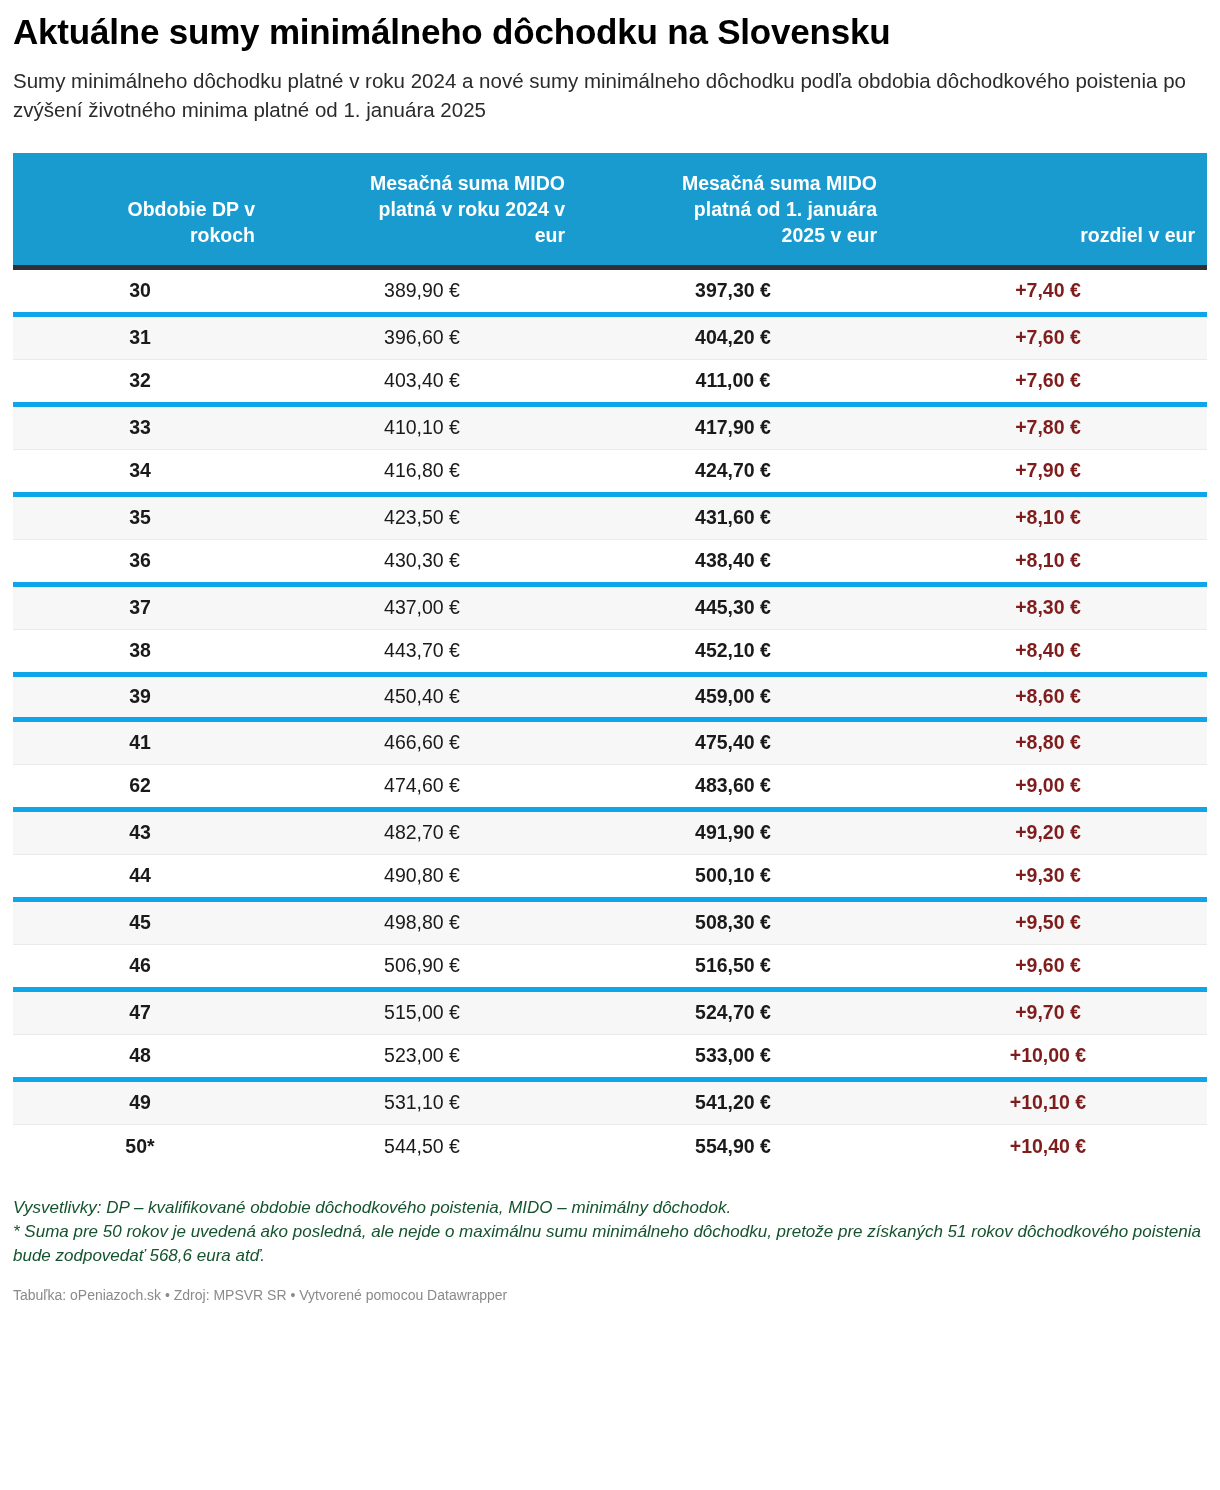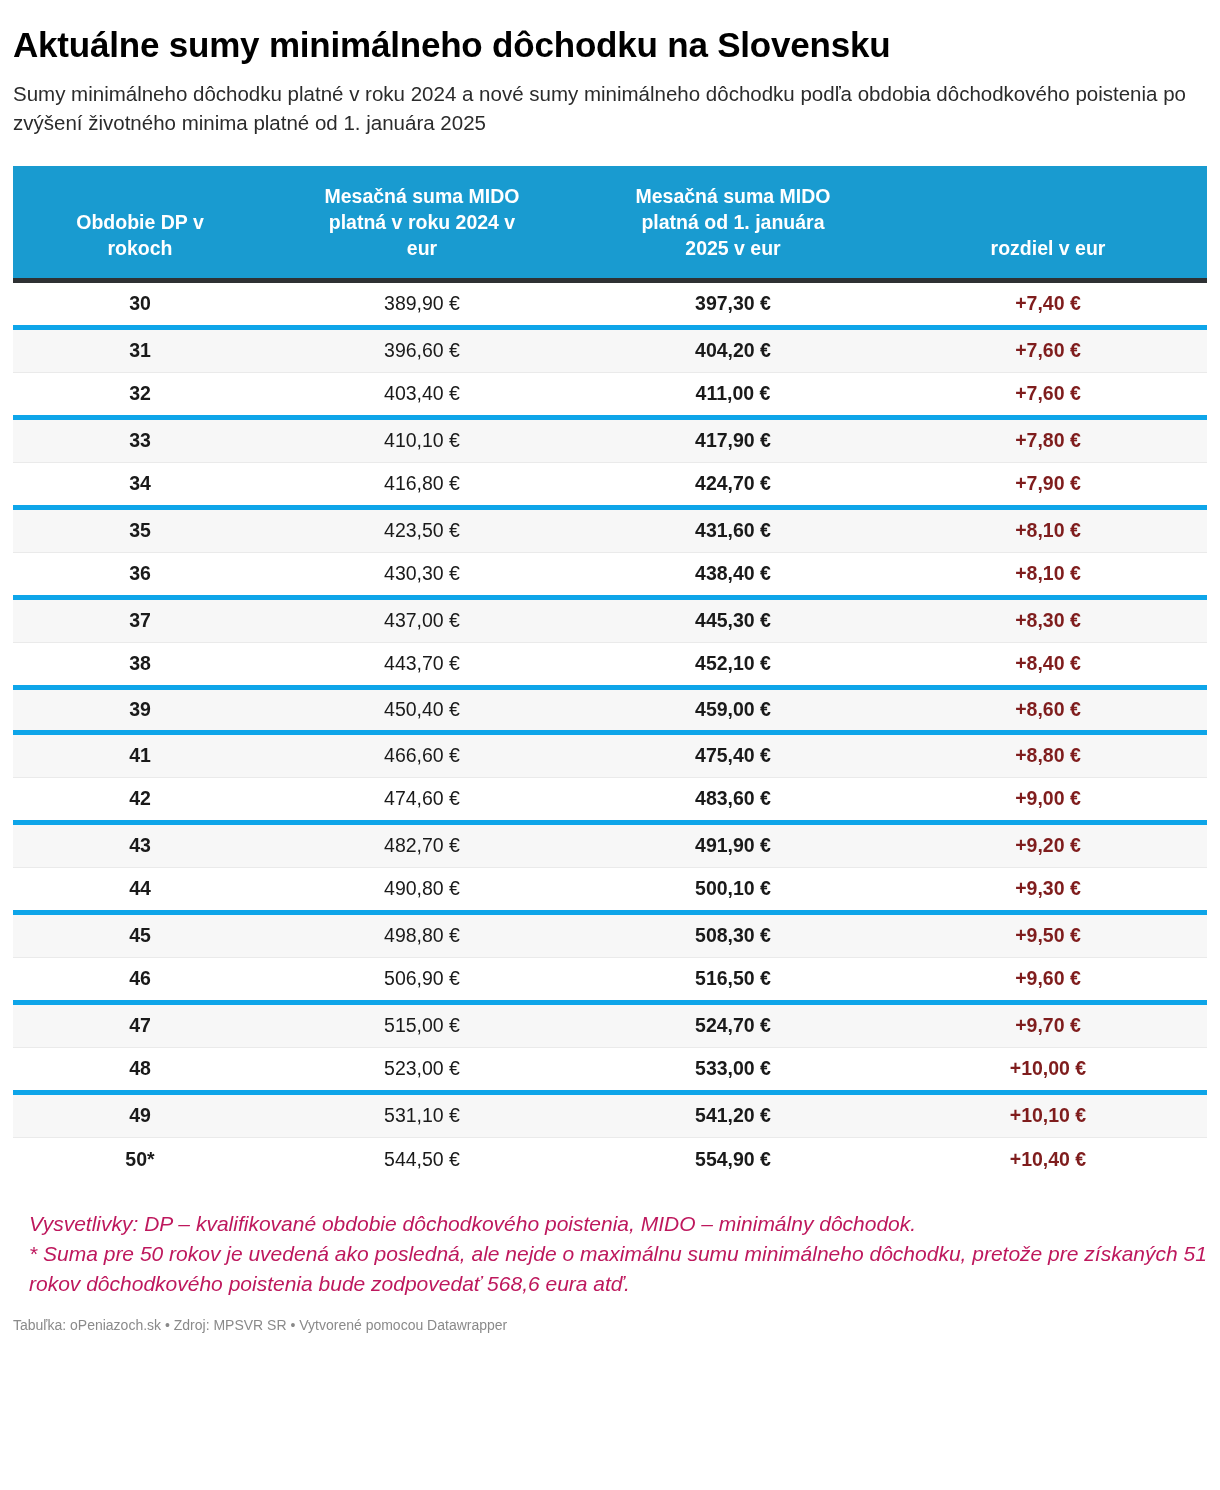--- a/index.html
+++ b/index.html
@@ -26,21 +26,21 @@
   }
 
   
   .headline {
     font-size: 35px;
     font-weight: bold;
     line-height: 1.15;
     letter-spacing: -0.2px;
     color: #000000;
     margin: 0;
-    padding-top: 25px;
+    padding-top: 12px;
   }
 
   .subhead {
     font-size: 20.5px;
     font-weight: normal;
     line-height: 1.42;
     color: #2b2b2b;
     margin: 0;
     padding-top: 14px;
     max-width: 1190px;
@@ -66,21 +66,21 @@
   thead tr {
     background: #199bd0;
   }
 
   thead th {
     background: #199bd0;
     color: #ffffff;
     font-size: 19.5px;
     font-weight: bold;
     line-height: 1.32;
-    text-align: center;
+    text-align: right;
     vertical-align: bottom;
     padding: 18px 12px 16px 12px;
     height: 92px;
     box-sizing: border-box;
     border: none;
   }
 
   thead tr.head-rule th {
     padding: 0;
     height: 5px;
@@ -107,26 +107,25 @@
   }
 
   tbody td.col-years { font-weight: bold; }
   tbody td.col-y2024 { font-weight: normal; }
   tbody td.col-y2025 { font-weight: bold; }
   tbody td.col-diff  { font-weight: bold; color: #7f1d1d; }
 
   
   .notes {
     margin-top: 26px;
-    font-size: 21px;
+    font-size: 17px;
     font-style: italic;
     line-height: 1.42;
-    color: #be185d;
+    color: #14532d;
     max-width: 1195px;
-    margin-left: 16px;
   }
   .notes p { margin: 0; }
   .notes p + p { margin-top: 0px; }
 
   .credit {
     margin-top: 17px;
     font-size: 14px;
     line-height: 1.3;
     color: #8a8a8a;
     font-style: normal;
@@ -237,21 +236,21 @@
             <td class="col-y2025">459,00 €</td>
             <td class="col-diff">+8,60 €</td>
           </tr>
           <tr class="stripe">
             <td class="col-years">41</td>
             <td class="col-y2024">466,60 €</td>
             <td class="col-y2025">475,40 €</td>
             <td class="col-diff">+8,80 €</td>
           </tr>
           <tr>
-            <td class="col-years">42</td>
+            <td class="col-years">62</td>
             <td class="col-y2024">474,60 €</td>
             <td class="col-y2025">483,60 €</td>
             <td class="col-diff">+9,00 €</td>
           </tr>
           <tr class="stripe">
             <td class="col-years">43</td>
             <td class="col-y2024">482,70 €</td>
             <td class="col-y2025">491,90 €</td>
             <td class="col-diff">+9,20 €</td>
           </tr>

